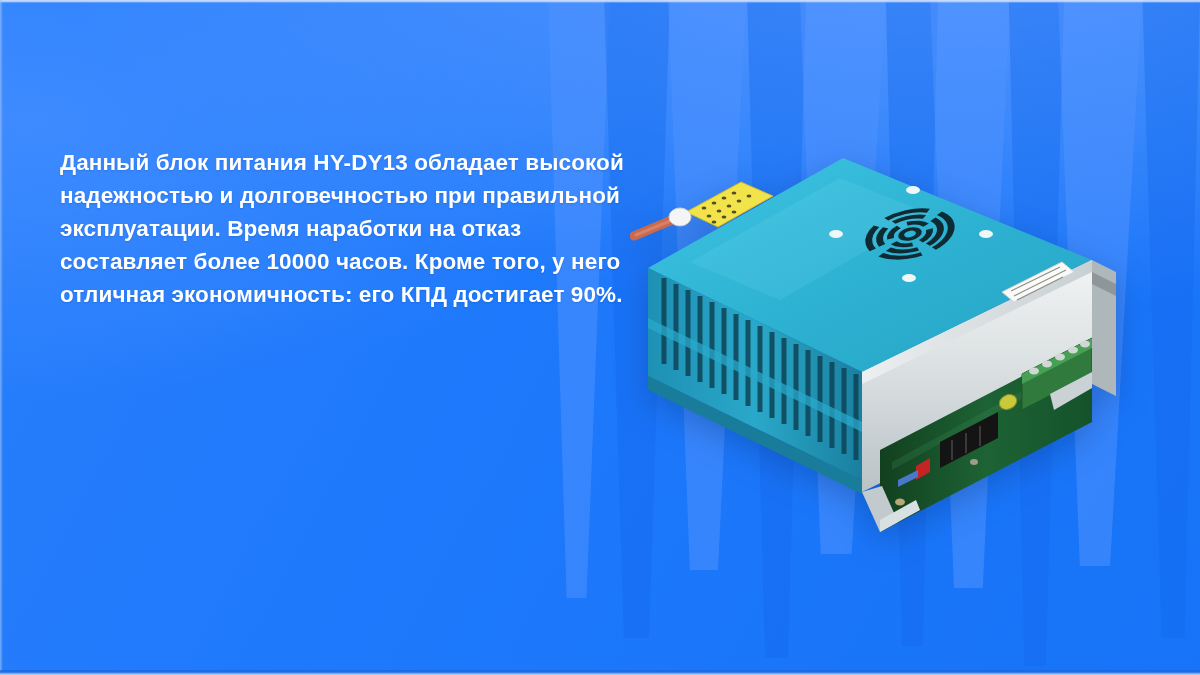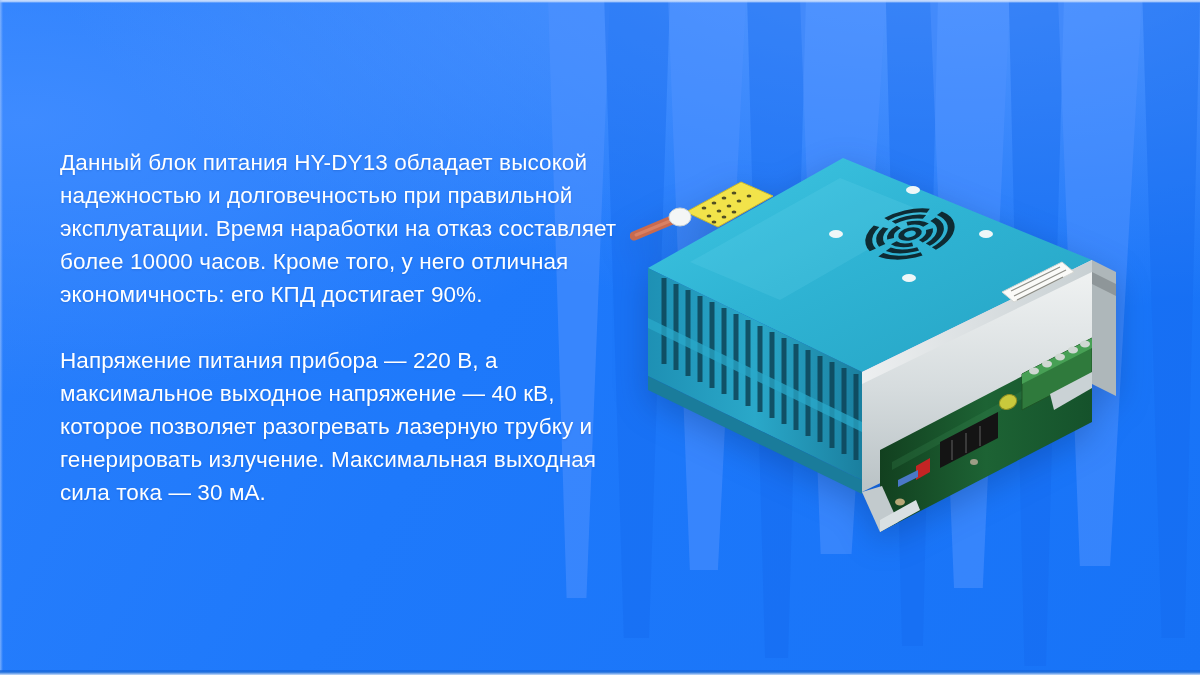--- a/index.html
+++ b/index.html
@@ -54,21 +54,21 @@
 
   
   .copy {
     position:absolute;
     left:60px; top:146px;
     width:570px;
     color:#FFFFFF;
     font-size:22.5px;
     line-height:33px;
     letter-spacing:.1px;
-    font-weight:400;
+    font-weight:700;
     text-shadow:0 1px 2px rgba(10,55,140,.22);
   }
   .copy p + p { margin-top:33px; }
 
   
   .product {
     position:absolute;
     left:630px; top:150px;
     width:520px; height:390px;
   }
@@ -256,16 +256,15 @@
         </g>
 
         <polygon points="462,110 486,122 486,246 462,234" fill="#AEB7BA"></polygon>
         <polygon points="462,122 486,134 486,146 462,134" fill="#8E9699"></polygon>
       </svg>
     </div>
   </div>
 
   <div class="copy">
     <p>Данный блок питания HY-DY13 обладает высокой надежностью и долговечностью при правильной эксплуатации. Время наработки на отказ составляет более 10000 часов. Кроме того, у него отличная экономичность: его КПД достигает 90%.</p>
-    <p>Напряжение питания прибора — 220 В, а максимальное выходное напряжение — 40 кВ, которое позволяет разогревать лазерную трубку и генерировать излучение. Максимальная выходная сила тока — 30 мА.</p>
   </div>
 
 </div>
 
 </body></html>

